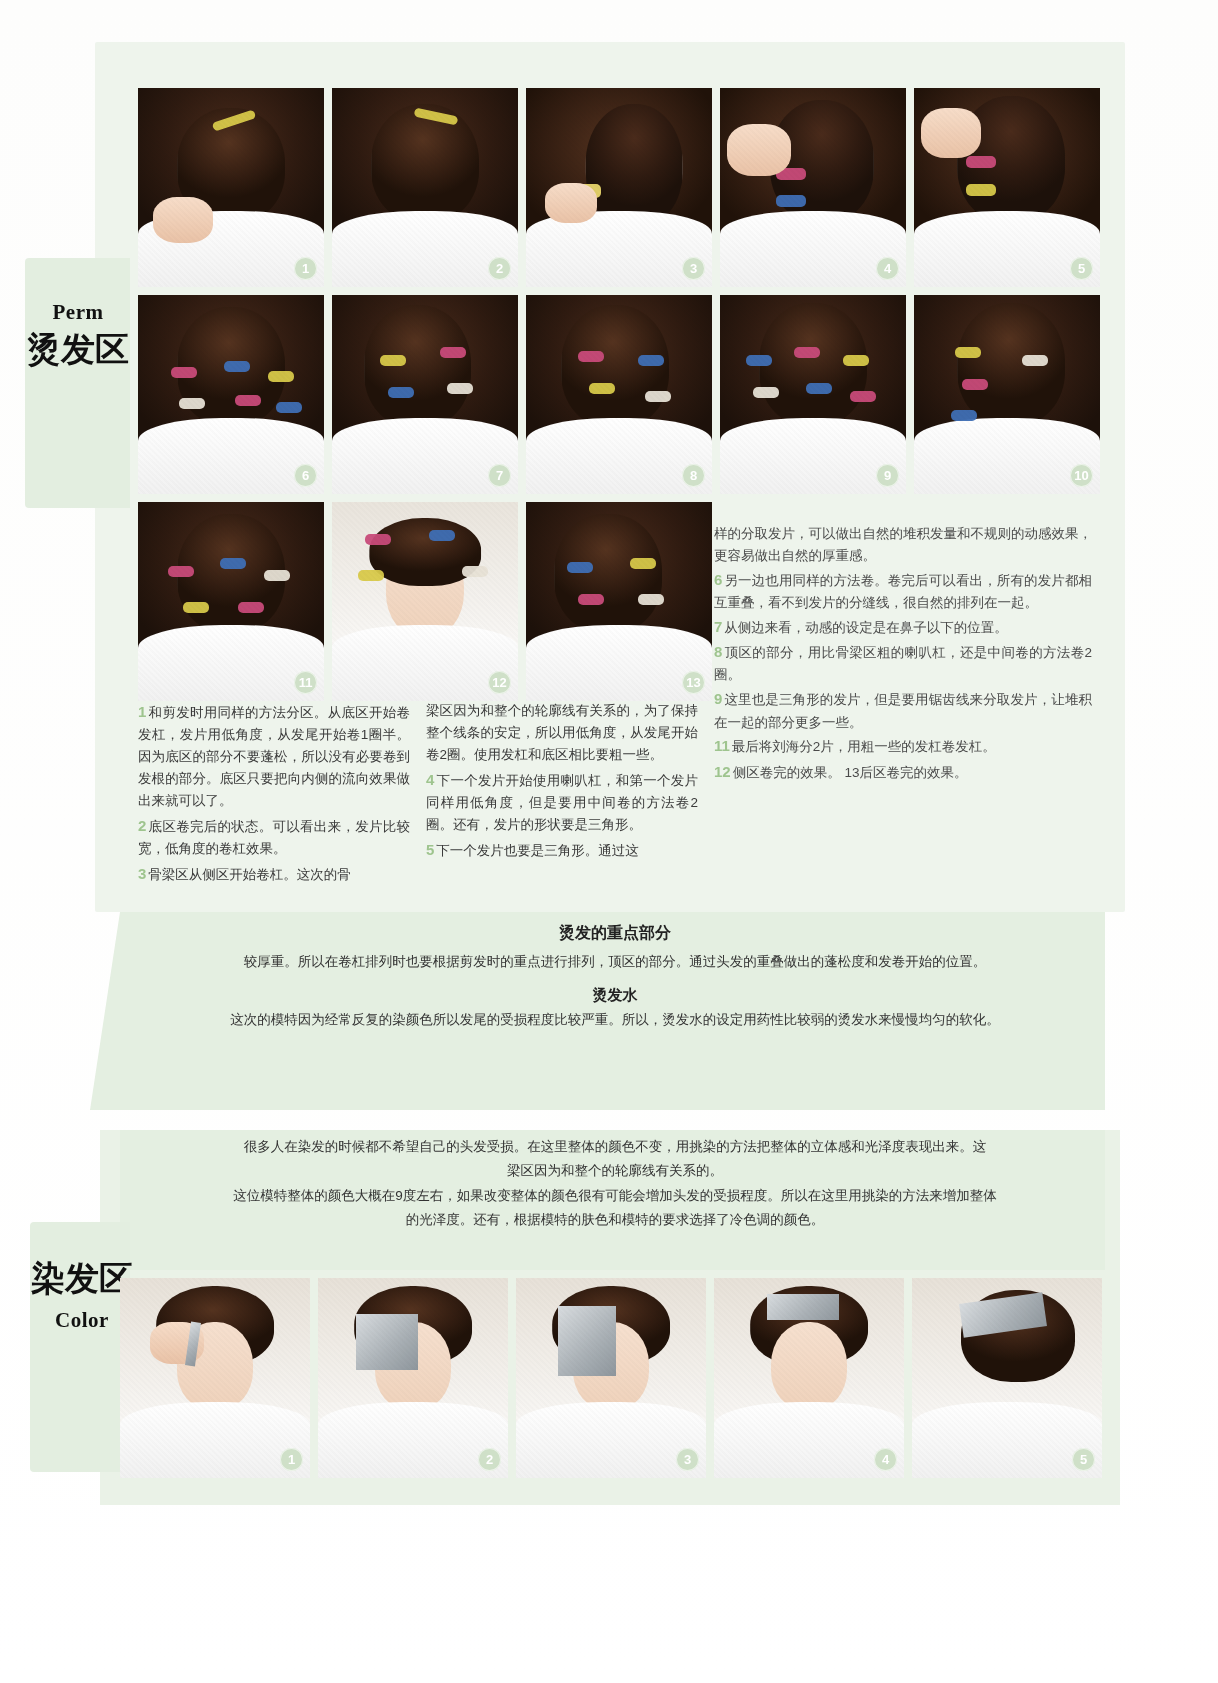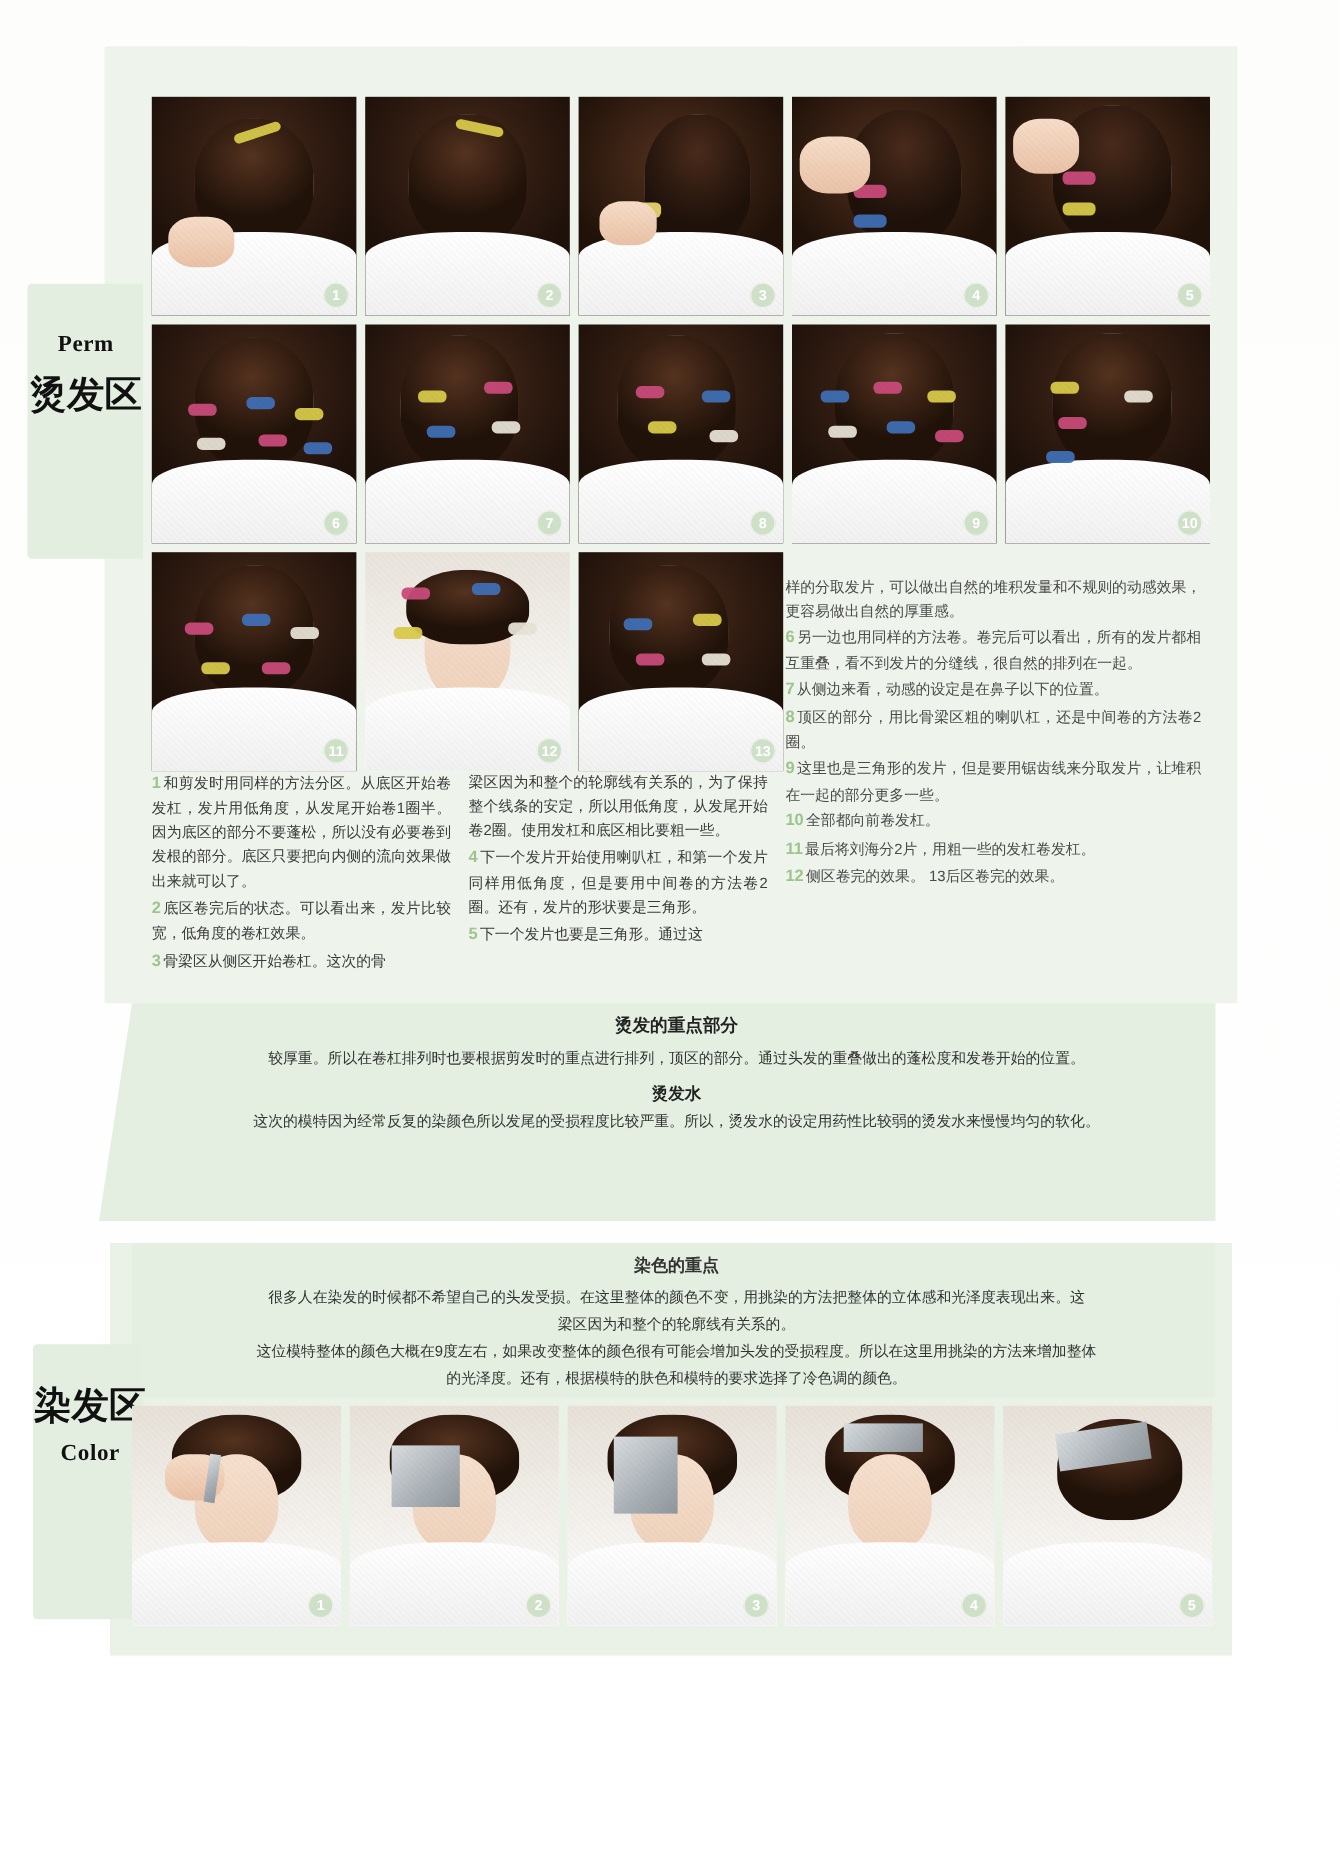--- a/index.html
+++ b/index.html
@@ -53,21 +53,21 @@
 
   
   .side-label{
     position:absolute;text-align:center;color:#111;
   }
   .side-label .en{
     font-family:"Liberation Serif", serif;
     font-weight:bold;font-size:21px;letter-spacing:.5px;
   }
   .side-label .cn{
-    font-size:34px;font-weight:bold;line-height:1.18;margin-top:14px;
+    font-size:34px;font-weight:bold;line-height:1.18;margin-top:4px;
   }
   #perm-side{left:22px;top:300px;width:112px;}
   #color-side{left:28px;top:1258px;width:108px;}
   #color-side .cn{margin-top:0;}
   #color-side .en{margin-top:10px;display:block;}
 
   
   .grid{
     position:absolute;left:138px;top:88px;width:960px;
     display:grid;grid-template-columns:repeat(5,186px);
@@ -322,21 +322,20 @@
     <p><span>梁区因为和整个的轮廓线有关系的，为了保持整个线条的安定，所以用低角度，从发尾开始卷2圈。使用发杠和底区相比要粗一些。</span></p>
     <p><span class="num">4</span><span>下一个发片开始使用喇叭杠，和第一个发片同样用低角度，但是要用中间卷的方法卷2圈。还有，发片的形状要是三角形。</span></p>
     <p><span class="num">5</span><span>下一个发片也要是三角形。通过这</span></p>
   </div>
   <div class="col3" style="position:relative;top:-177px;">
     <p><span>样的分取发片，可以做出自然的堆积发量和不规则的动感效果，更容易做出自然的厚重感。</span></p>
     <p><span class="num">6</span><span>另一边也用同样的方法卷。卷完后可以看出，所有的发片都相互重叠，看不到发片的分缝线，很自然的排列在一起。</span></p>
     <p><span class="num">7</span><span>从侧边来看，动感的设定是在鼻子以下的位置。</span></p>
     <p><span class="num">8</span><span>顶区的部分，用比骨梁区粗的喇叭杠，还是中间卷的方法卷2圈。</span></p>
     <p><span class="num">9</span><span>这里也是三角形的发片，但是要用锯齿线来分取发片，让堆积在一起的部分更多一些。</span></p>
-    <p><span class="num">10</span><span>全部都向前卷发杠。</span></p>
     <p><span class="num">11</span><span>最后将刘海分2片，用粗一些的发杠卷发杠。</span></p>
     <p><span class="num">12</span><span>侧区卷完的效果。  13后区卷完的效果。</span></p>
   </div>
 </div>
 
 <div class="focus-panel">
     <div class="notch"></div>
   </div>
 <div class="focus-inner">
   <div class="focus-title">烫发的重点部分</div>
@@ -348,21 +347,20 @@
 <div class="color-panel"></div>
 <div class="color-head"></div>
 <div class="color-tab"></div>
 
 <div class="side-label" id="color-side">
   <div class="cn">染发区</div>
   <div class="en">Color</div>
 </div>
 
 <div class="color-inner">
-  <div class="t">染色的重点</div>
   <p>很多人在染发的时候都不希望自己的头发受损。在这里整体的颜色不变，用挑染的方法把整体的立体感和光泽度表现出来。这</p>
   <p>梁区因为和整个的轮廓线有关系的。</p>
   <p>这位模特整体的颜色大概在9度左右，如果改变整体的颜色很有可能会增加头发的受损程度。所以在这里用挑染的方法来增加整体</p>
   <p>的光泽度。还有，根据模特的肤色和模特的要求选择了冷色调的颜色。</p>
 </div>
 
 <div class="cgrid">
   <div class="cphoto" style="background:linear-gradient(180deg,#e7e1d8,#ffffff)">
     <div class="head hairB" style="top:4%;height:40%;width:62%"></div>
     <div class="head skin" style="top:22%;height:44%;width:40%"></div>

